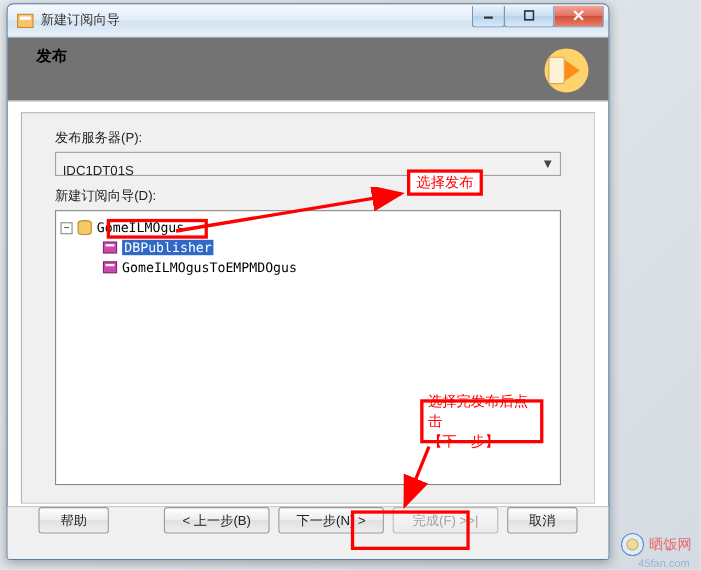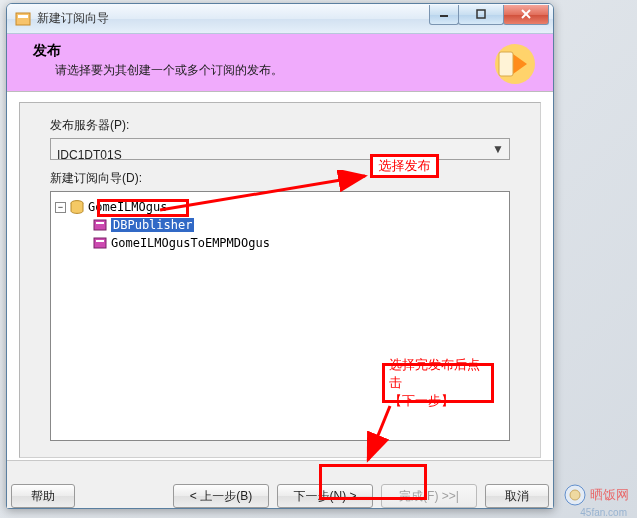--- a/index.html
+++ b/index.html
@@ -48,21 +48,21 @@
     color: #2c3e50;
     margin-left: -1px;
   }
   .winbtn.wide { width: 46px; }
   .winbtn.close {
     background: linear-gradient(#f4a59a,#e2705d 50%,#d04f3a 51%,#e97f6b);
     color: #fff;
   }
   .wizhead {
     height: 58px;
-    background: #f0abfc;
+    background: #737373;
     border-bottom: 1px solid #bcbcbc;
     padding: 8px 78px 4px 26px;
     position: relative;
   }
   .wizhead h1 { margin: 0; font-size: 14px; font-weight: bold; }
   .wizhead p { margin: 2px 0 0 22px; font-size: 12px; color: #222; }
   .wizicon { position: absolute; right: 16px; top: 8px; width: 44px; height: 44px; }
   .inset {
     position: absolute;
     left: 12px; right: 12px; top: 98px;
@@ -102,22 +102,22 @@
   .pubico { width: 14px; height: 14px; margin-right: 4px; display:inline-flex; }
   .selected { background: #3169c6; color: #fff; padding: 0 2px; font-family: SimSun, serif; }
   .mono { font-family: SimSun, Consolas, monospace; font-size: 12px; }
   .buttons {
     position: absolute;
     left: 0; right: 0; bottom: 0;
     height: 48px;
     border-top: 1px solid #c8c8c8;
     background: #f0f0f0;
     display: flex;
-    align-items: flex-end;
-    padding: 0 4px;
+    align-items: flex-start;
+    padding: 0 28px;
   }
   .btn {
     height: 24px;
     min-width: 96px;
     border: 1px solid #9a9a9a;
     border-radius: 3px;
     background: linear-gradient(#fefefe,#ececec 50%,#e0e0e0 51%,#eee);
     font-size: 12px;
     color: #222;
     display: inline-flex; align-items: center; justify-content: center;
@@ -179,21 +179,20 @@
           <svg width="10" height="10">
             <line x1="1" y1="1" x2="9" y2="9" stroke="#fff" stroke-width="2"></line>
             <line x1="9" y1="1" x2="1" y2="9" stroke="#fff" stroke-width="2"></line>
           </svg>
         </div>
     </div>
   </div>
 
   <div class="wizhead">
     <h1>发布</h1>
-    <p>请选择要为其创建一个或多个订阅的发布。</p>
     <span class="wizicon">
       <svg viewBox="0 0 44 44">
           <circle cx="22" cy="22" r="20" fill="#ffd36b"></circle>
           <path d="M20 12 L34 22 L20 32 Z" fill="#ff8c1a"></path>
           <rect x="6" y="10" width="14" height="24" rx="2" fill="#fff3d6" stroke="#d9a94b"></rect>
         </svg>
     </span>
   </div>
 
   <div class="inset">

